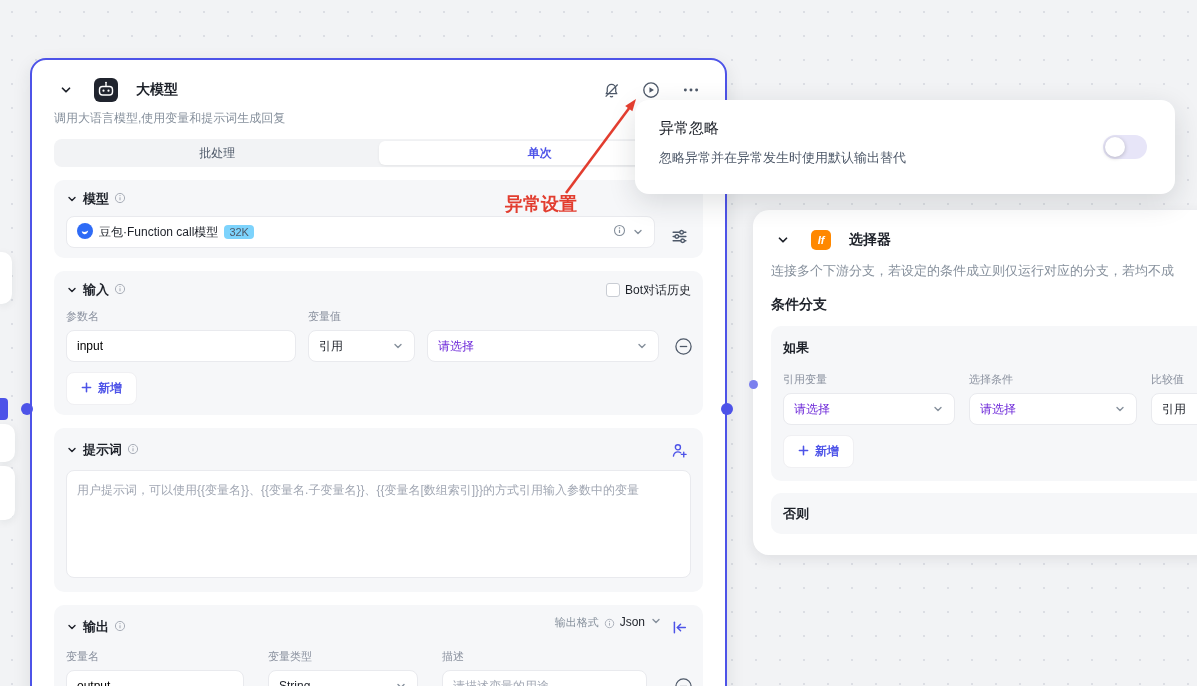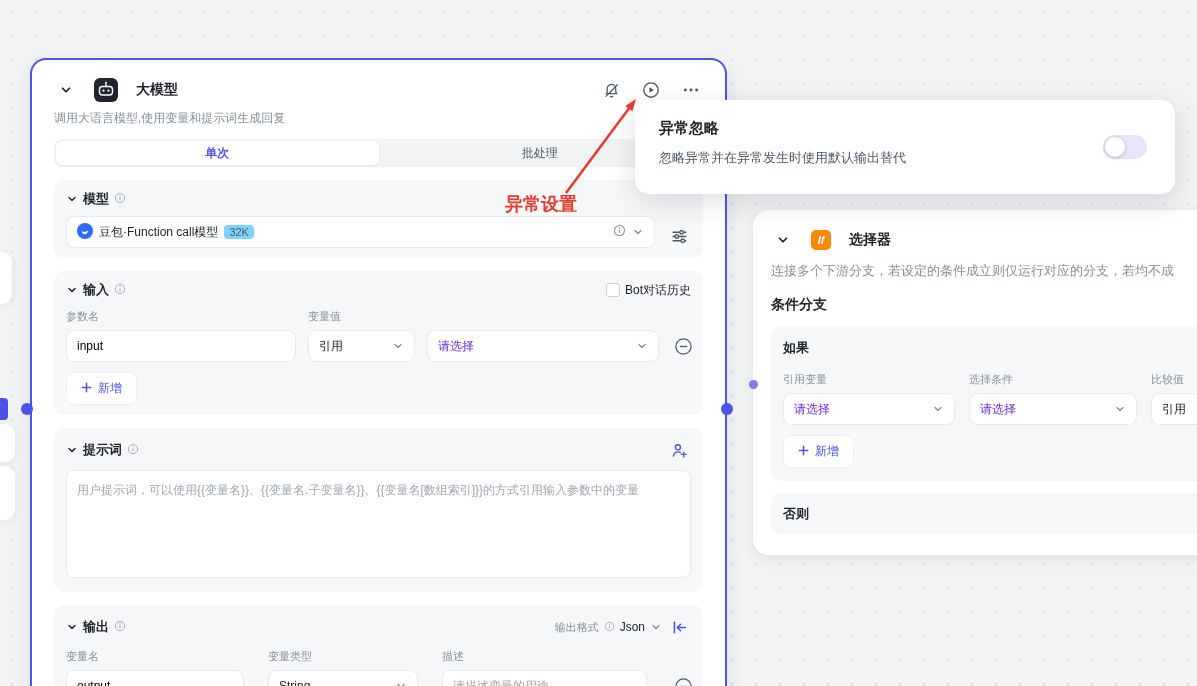--- a/index.html
+++ b/index.html
@@ -50,43 +50,43 @@
   .chev-dark{color:#1d2129;display:inline-flex}
   .chev-gray{color:#86909c;display:inline-flex;margin-left:auto}
   .chev-inline{color:#86909c;display:inline-flex}
 
   .grid-in{display:grid;grid-template-columns:230px 107px 1fr 20px;column-gap:12px;align-items:center}
   .grid-out{display:grid;grid-template-columns:178px 150px 1fr 20px;column-gap:24px;align-items:center}
   .labels{margin-top:10px}
   .rowctl{margin-top:6px}
 
   .add-btn{display:inline-flex;align-items:center;gap:6px;margin-top:10px;background:#fff;border-radius:8px;
-    padding:7px 14px;font-size:12px;font-weight:400;color:#4d53e8;cursor:pointer;border:1px solid #f0f0f3}
+    padding:7px 14px;font-size:12px;font-weight:700;color:#4d53e8;cursor:pointer;border:1px solid #f0f0f3}
 
   .checkbox{width:14px;height:14px;border:1.4px solid #c9cdd4;border-radius:3px;background:#fff;cursor:pointer}
 
   textarea.prompt{
     width:100%;height:108px;margin-top:8px;background:#fff;border:1px solid #e9eaee;border-radius:8px;
     resize:none;padding:9px 10px;font-size:12px;line-height:1.7;font-family:inherit;color:#1d2129}
   textarea.prompt::placeholder{color:#a1a7b3}
 
-  .out-right{display:flex;align-items:center;gap:5px;margin-left:auto}
+  .out-right{display:flex;gap:5px;margin-left:auto}
   .out-fmt{font-size:11px;color:#86909c}
   .out-json{font-size:12px;color:#1d2129}
 
   
   .port{position:absolute;width:12px;height:12px;border-radius:50%;background:#4d53e8;z-index:4}
   .port-small{position:absolute;width:9px;height:9px;border-radius:50%;background:#7b80ee;z-index:4}
 
   
   .popup{
     position:absolute;left:635px;top:100px;width:540px;height:94px;background:#fff;border-radius:14px;
     box-shadow:0 8px 28px rgba(31,35,41,.14);padding:19px 24px;z-index:6;
   }
-  .popup-title{font-size:15px;font-weight:700}
+  .popup-title{font-size:15px;font-weight:400}
   .popup-desc{font-size:13px;color:#4e5969;margin-top:11px}
   .toggle{position:absolute;right:28px;top:35px;width:44px;height:24px;border-radius:12px;background:#e7e5f8;cursor:pointer}
   .toggle .knob{position:absolute;left:2px;top:2px;width:20px;height:20px;border-radius:50%;background:#fff;box-shadow:0 1px 4px rgba(0,0,0,.22)}
 
   
   .anno-arrow{position:absolute;left:548px;top:85px;z-index:8;pointer-events:none}
   .anno-text{position:absolute;left:505px;top:192px;font-size:18px;font-weight:700;color:#e23d2f;z-index:8}
 
   
   .sel-node{
@@ -150,22 +150,22 @@
           <circle cx="3" cy="8" r="1.3"></circle>
           <circle cx="8" cy="8" r="1.3"></circle>
           <circle cx="13" cy="8" r="1.3"></circle>
         </svg>
     </span>
   </div>
 
   <div class="node-sub">调用大语言模型,使用变量和提示词生成回复</div>
 
   <div class="tabbar">
+    <div class="tab">批处理</div>
     <div class="tab active">单次</div>
-    <div class="tab">批处理</div>
   </div>
 
   <div class="section">
     <div class="sec-head">
       <span class="chev-dark">
         <svg width="12" height="12" viewBox="0 0 12 12">
             <path d="M3 4.5l3 3 3-3" fill="none" stroke="currentColor" stroke-width="1.4" stroke-linecap="round" stroke-linejoin="round"></path>
           </svg>
       </span>
       <span class="sec-title">模型</span>

